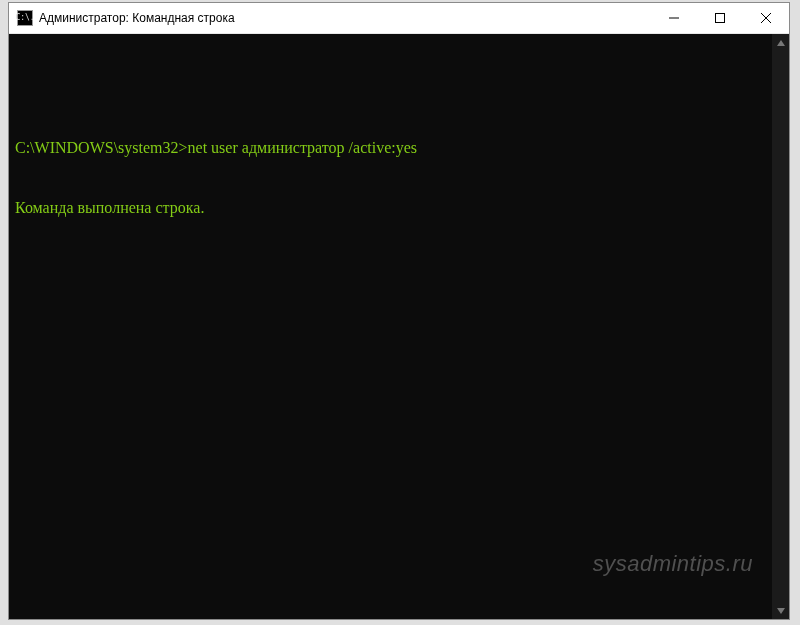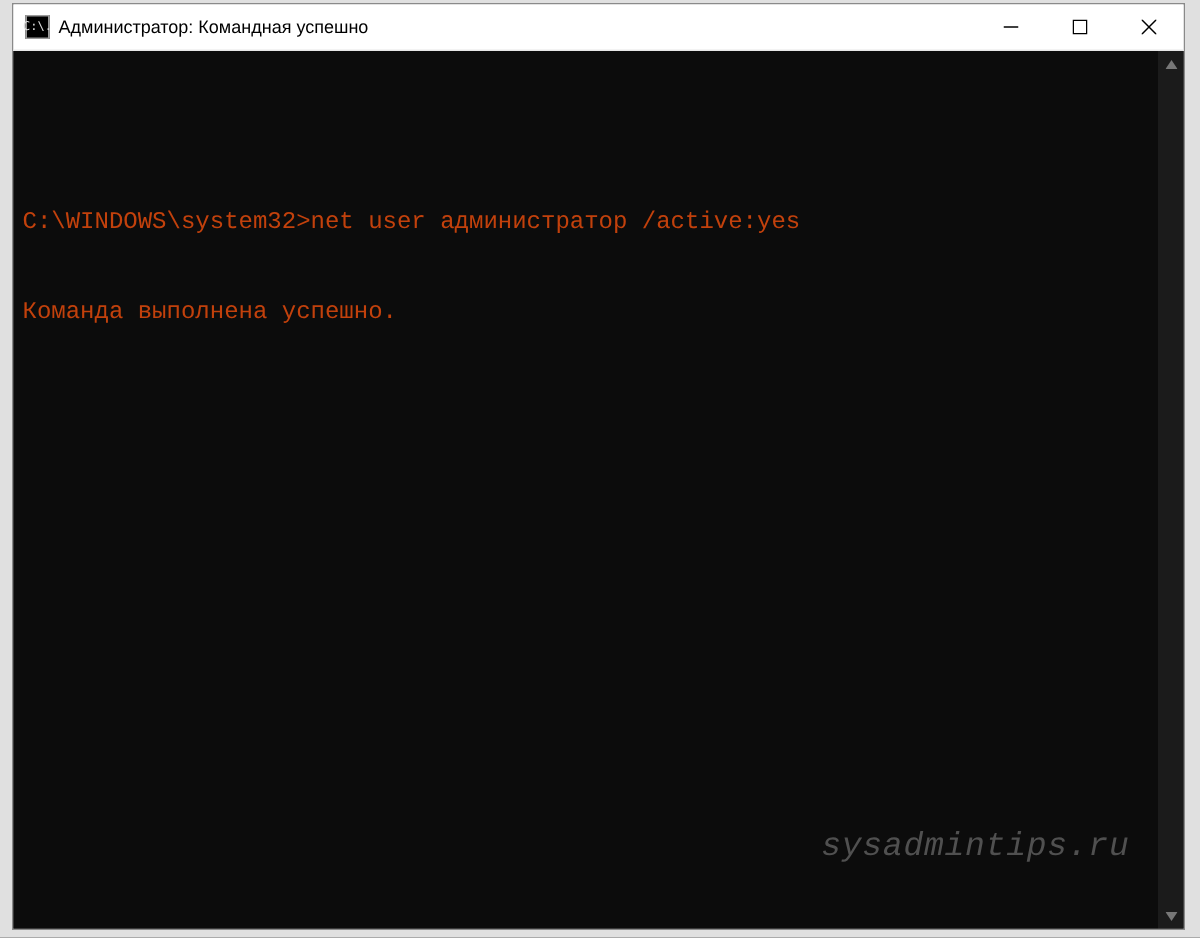--- a/index.html
+++ b/index.html
@@ -68,22 +68,22 @@
   .winbtn svg { stroke: currentColor; }
   .client {
     flex: 1 1 auto;
     display: flex;
     background: #0c0c0c;
     position: relative;
   }
   .terminal {
     flex: 1 1 auto;
     background: #0c0c0c;
-    color: #c2410c;
-    font-family: Liberation Mono, monospace;
+    color: #84cc16;
+    font-family: Liberation Serif, serif;
     font-size: 16px;
     line-height: 20px;
     padding: 4px 6px 6px 6px;
     white-space: pre;
     overflow: hidden;
   }
   .terminal .line { display: block; min-height: 20px; }
   .terminal .blank { display:block; height:20px; }
   .scrollbar {
     width: 17px;
@@ -100,37 +100,37 @@
     justify-content: center;
     color: #777;
   }
   .scroll-arrow.up { top: 0; }
   .scroll-arrow.down { bottom: 0; }
   .watermark {
     position: absolute;
     right: 36px;
     bottom: 42px;
     color: #505050;
-    font-family: Liberation Mono, monospace;
+    font-family: Liberation Sans, sans-serif;
     font-size: 22px;
     font-style: italic;
     letter-spacing: 0.5px;
     pointer-events: none;
   }
 </style>
 </head>
 <body>
 
 <div class="window">
 
   <div class="titlebar">
     <div class="icon">
       <span>C:\.</span>
     </div>
-    <div class="title">Администратор: Командная успешно</div>
+    <div class="title">Администратор: Командная строка</div>
     <div class="spacer"></div>
 
     <div class="winbtn" title="Minimize">
       <svg width="10" height="10" viewBox="0 0 10 10">
         <line x1="0" y1="5" x2="10" y2="5" stroke-width="1"></line>
       </svg>
     </div>
     <div class="winbtn" title="Maximize">
       <svg width="10" height="10" viewBox="0 0 10 10">
         <rect x="0.5" y="0.5" width="9" height="9" fill="none" stroke-width="1"></rect>
@@ -142,21 +142,21 @@
         <line x1="10" y1="0" x2="0" y2="10" stroke-width="1"></line>
       </svg>
     </div>
   </div>
 
   <div class="client">
 
     <div class="terminal">
       <span class="blank"></span>
       <span class="line">C:\WINDOWS\system32&gt;net user администратор /active:yes</span>
-      <span class="line">Команда выполнена успешно.</span>
+      <span class="line">Команда выполнена строка.</span>
       <span class="blank"></span>
       <span class="blank"></span>
     </div>
 
     <div class="scrollbar">
       <div class="scroll-arrow up">
         <svg width="8" height="6" viewBox="0 0 8 6">
           <polygon points="4,0 8,6 0,6" fill="#777"></polygon>
         </svg>
       </div>

